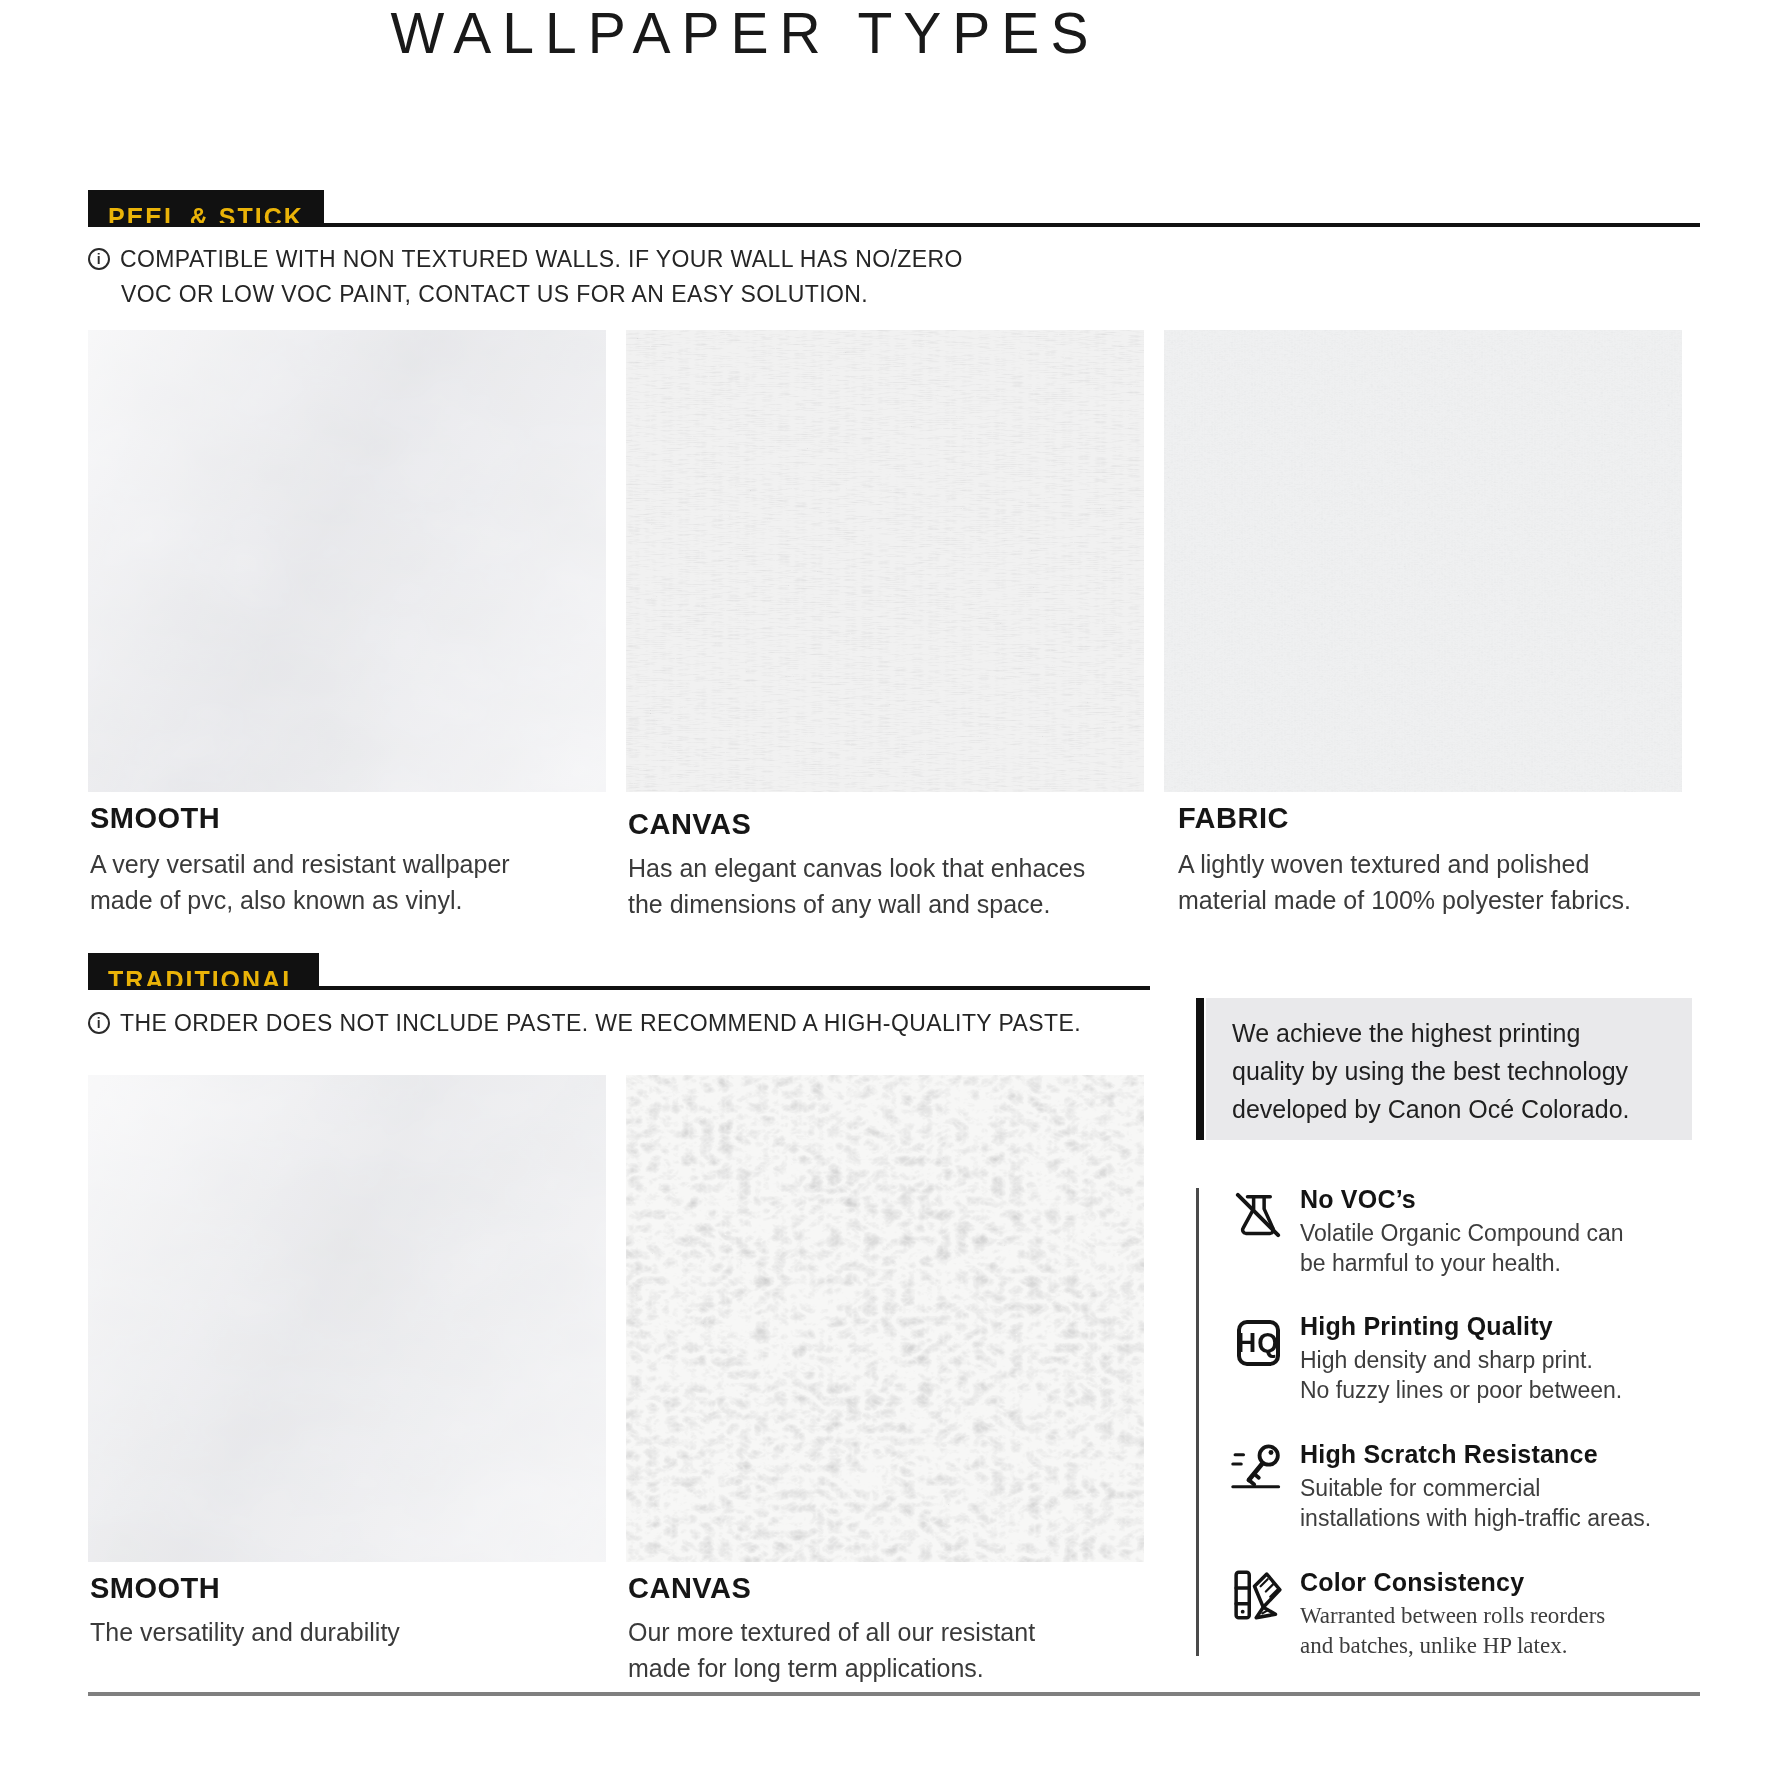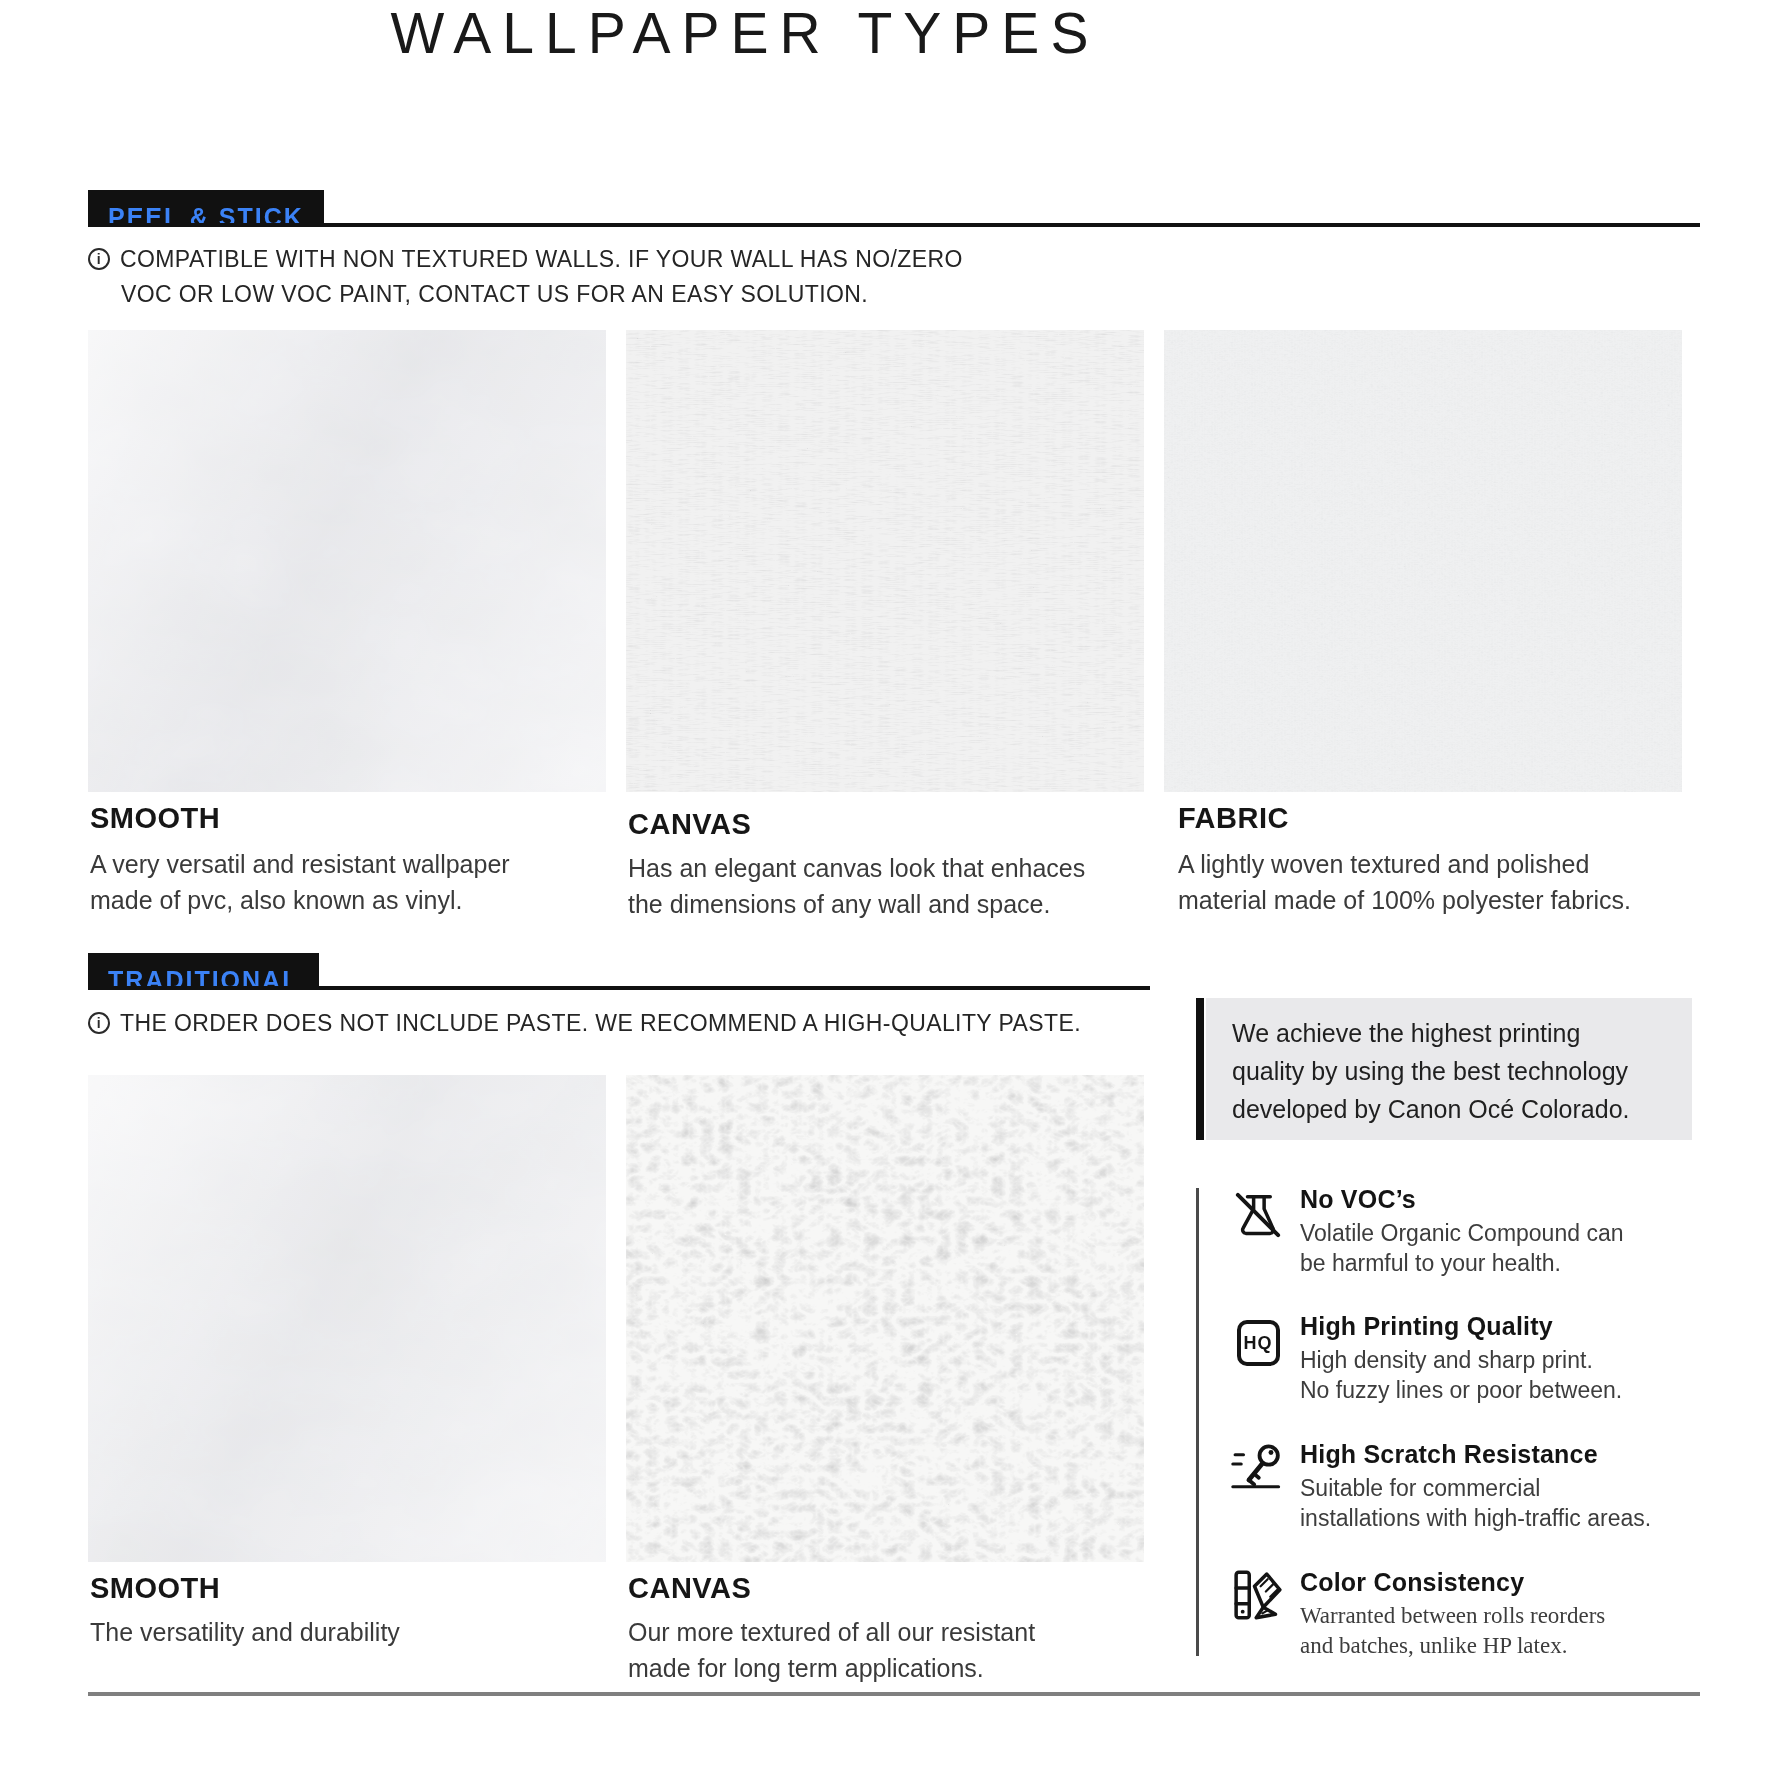--- a/index.html
+++ b/index.html
@@ -9,21 +9,21 @@
     font-family:"Liberation Sans", sans-serif; color:#1c1c1c; overflow:hidden;
   }
   .abs { position:absolute; }
 
   .title {
     left:0; top:74; width:1490px; text-align:center;
     font-size:57px; font-weight:500; letter-spacing:11px; color:#191919;
   }
 
   .sec-label {
-    background:#111111; color:#3b82f6; height:37px; line-height:37px;
+    background:#111111; color:#eab308; height:37px; line-height:37px;
     padding:9px 20px; font-size:25px; font-weight:600; letter-spacing:2px;
   }
   .sec-line { height:4px; background:#111111; }
 
   .note-line { display:flex; align-items:flex-start; gap:10px;
     font-size:23px; font-weight:500; letter-spacing:0.4px; color:#252525; }
   .info-i {
     flex:0 0 auto; width:22px; height:22px; margin-top:2px;
     border:2px solid #2a2a2a; border-radius:50%;
     display:inline-flex; align-items:center; justify-content:center;
@@ -42,21 +42,21 @@
     font-size:25px; line-height:38px; color:#1f1f1f; }
   .qbar { background:#111111; }
   .vline { background:#4a4a4a; }
 
   .feat-icon { width:60px; height:62px; display:flex; align-items:center; justify-content:center; }
   .feat-title { font-size:25px; font-weight:700; color:#141414; letter-spacing:0.2px; }
   .feat-desc { font-size:23px; color:#3d3d3d; line-height:30px; }
   .hq-badge {
     display:inline-flex; align-items:center; justify-content:center;
     width:43px; height:46px; border:4px solid #141414; border-radius:10px;
-    font-size:18px; font-weight:700; letter-spacing:1px; color:#141414;
+    font-size:27px; font-weight:700; letter-spacing:1px; color:#141414;
   }
   .bottom-line { height:4px; background:#7f7f7f; }
 </style>
 </head>
 <body>
 
 <div class="page">
 
   <svg width="0" height="0" style="position:absolute" aria-hidden="true">
     <defs>

